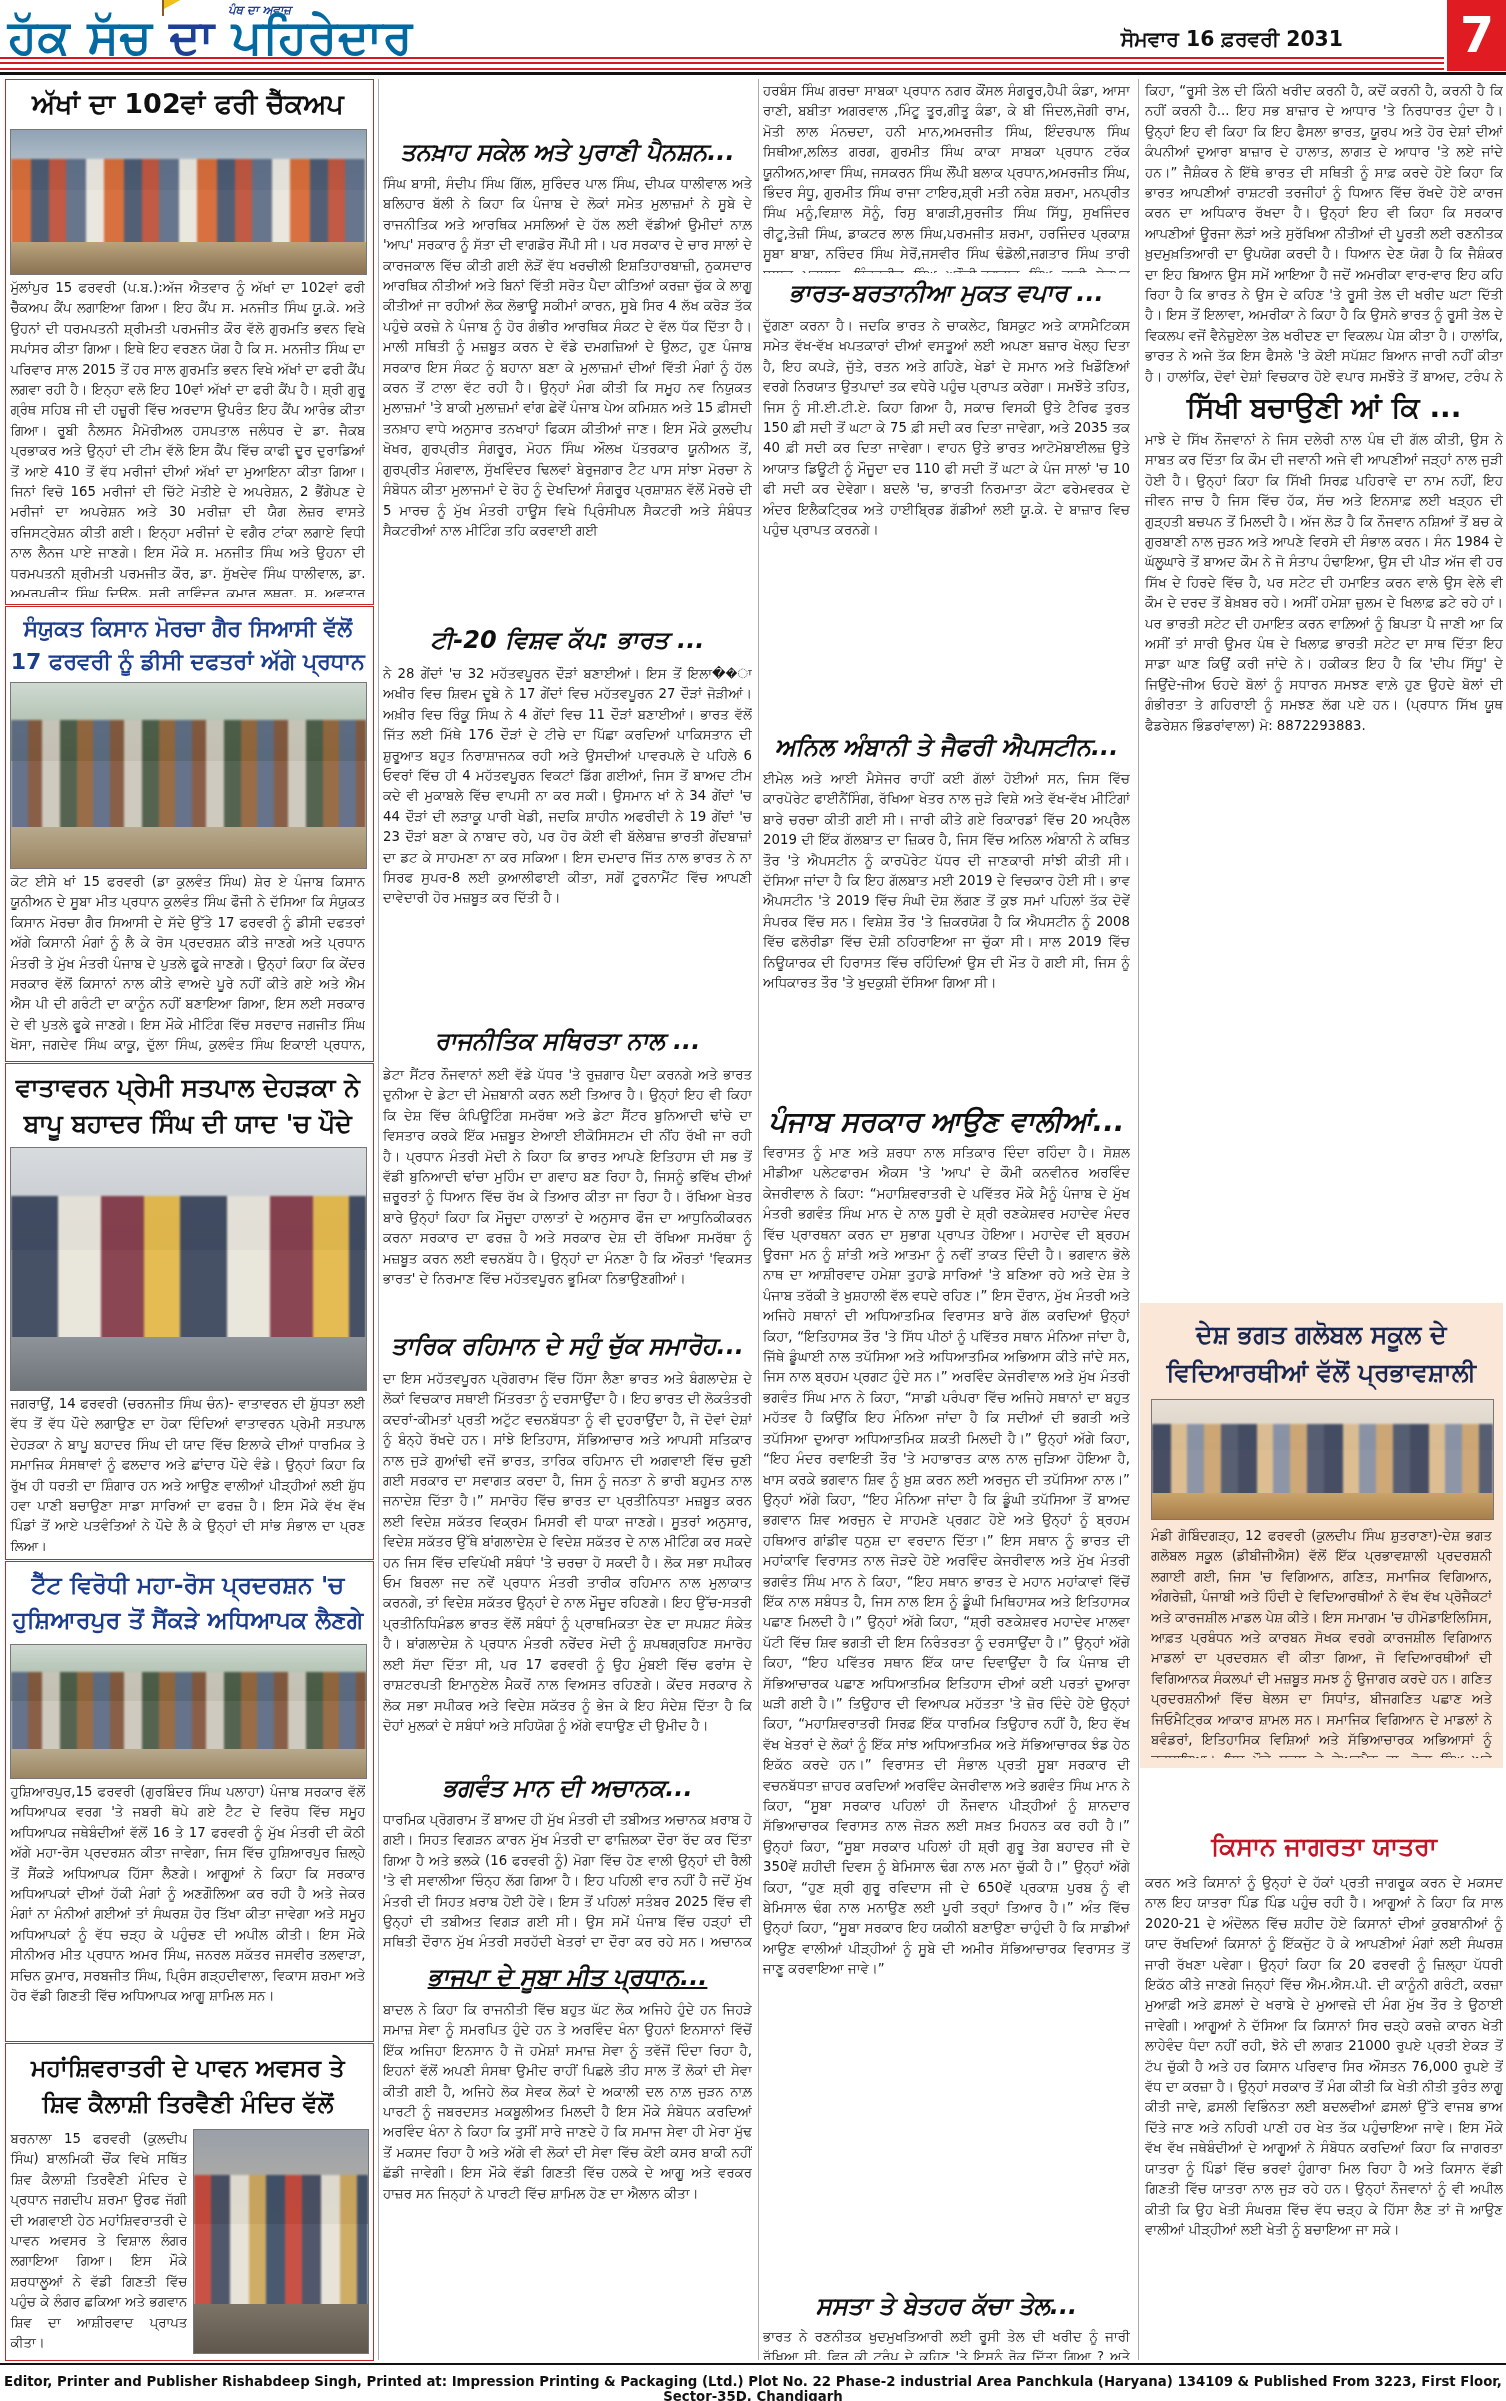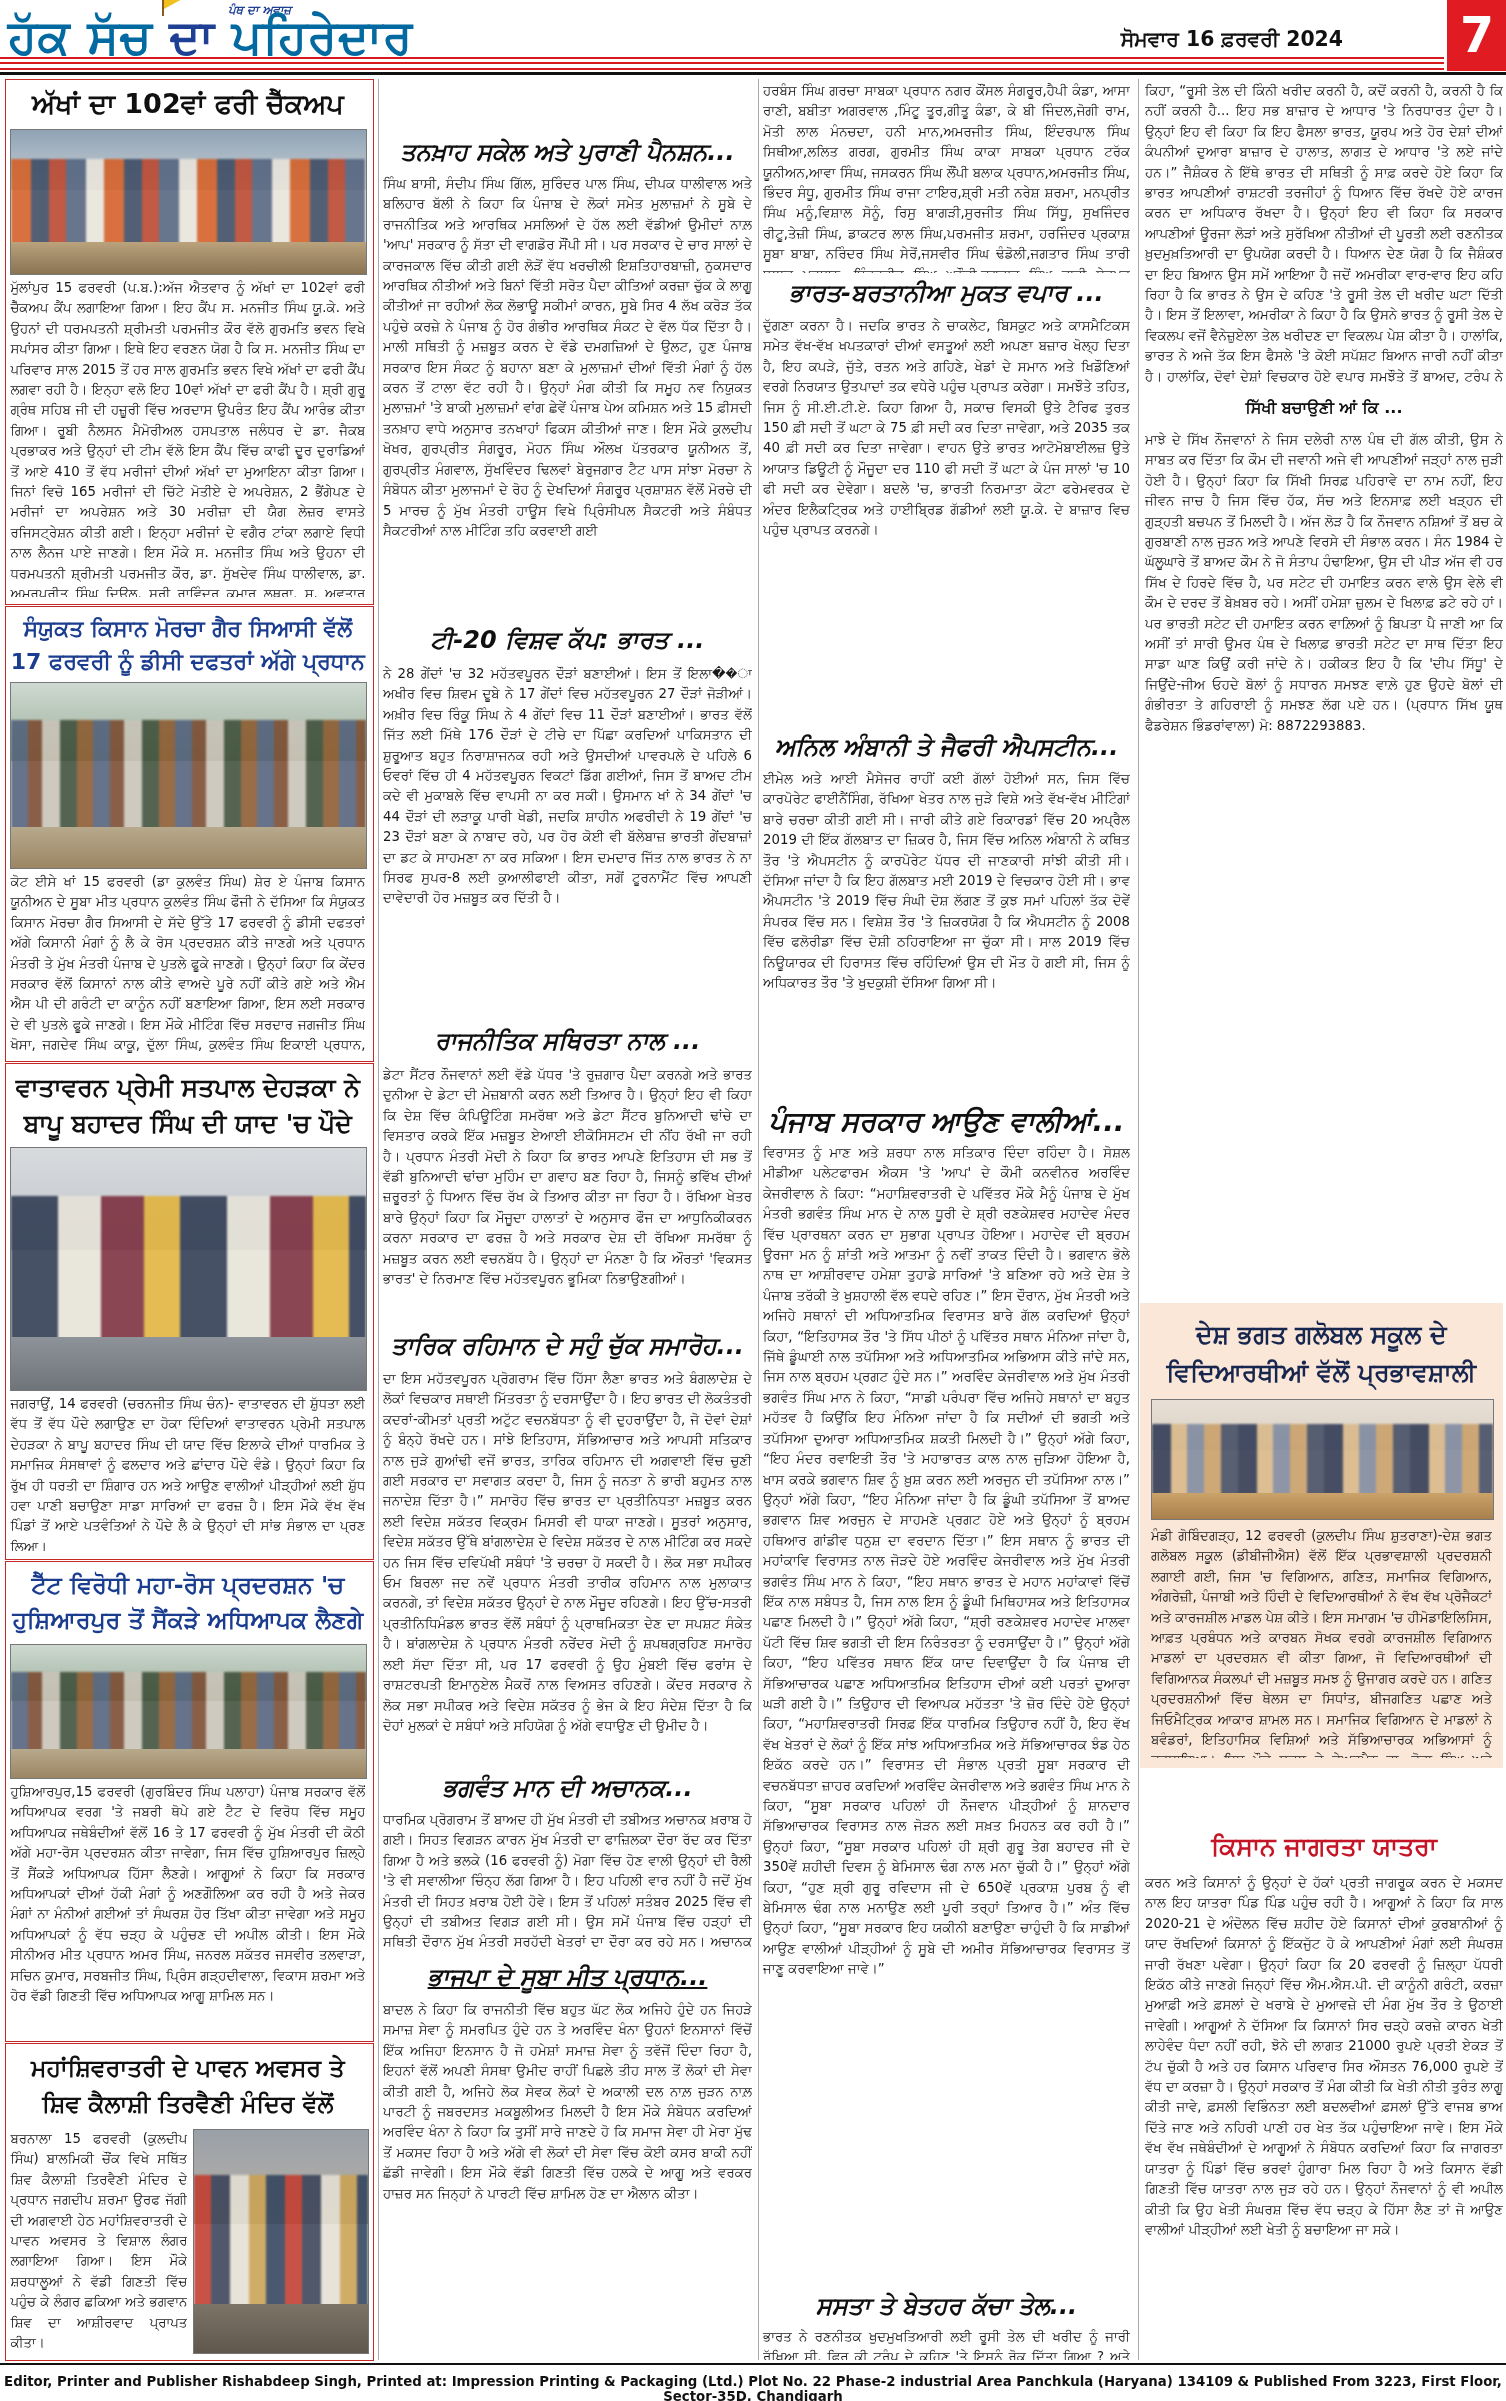--- a/index.html
+++ b/index.html
@@ -56,21 +56,21 @@
     <span class="tagline abs" style="left:220px;top:-1.6px;">ਪੰਥ ਦਾ ਅਵਾਜ਼</span>
     <div class="mast-title abs" style="left:0;top:7.9px;white-space:nowrap;">
       <span class="mast-red">ਹੱਕ ਸੱਚ</span>
       <span class="mast-blue">ਦਾ</span>
       <span class="mast-red">ਪਹਿਰੇਦਾਰ</span>
     </div>
     <div class="flagpole abs" style="left:154px;top:-6.3px;height:17.3px;"></div>
     <div class="flag" style="left:156px;top:-6.3px;"></div>
   </div>
 
-  <div class="dateline abs" style="left:1013px;top:27px;width:330px;text-align:right;">ਸੋਮਵਾਰ 16 ਫ਼ਰਵਰੀ 2024</div>
+  <div class="dateline abs" style="left:1013px;top:27px;width:330px;text-align:right;">ਸੋਮਵਾਰ 16 ਫ਼ਰਵਰੀ 2031</div>
 
   <div class="pageno abs" style="left:1447px;top:0;width:60px;height:71px;">7</div>
 
   <div class="redline abs" style="left:0;top:57px;width:1444px;"></div>
   <div class="redline abs" style="left:0;top:62px;width:1444px;"></div>
   <div class="redline abs" style="left:0;top:68px;width:1444px;"></div>
   <div class="blackline abs" style="left:0;top:72px;width:1506px;height:3.1px;"></div>
 
   <div class="divider abs" style="left:378px;top:79px;height:2281px;"></div>
   <div class="divider abs" style="left:758px;top:79px;height:2281px;"></div>
@@ -154,21 +154,21 @@
   <div class="body-text abs" style="left:763px;top:769px;width:367px;height:330px;">ਈਮੇਲ ਅਤੇ ਆਈ ਮੈਸੇਜਰ ਰਾਹੀਂ ਕਈ ਗੱਲਾਂ ਹੋਈਆਂ ਸਨ, ਜਿਸ ਵਿੱਚ ਕਾਰਪੋਰੇਟ ਫਾਈਨੈਂਸਿੰਗ, ਰੱਖਿਆ ਖੇਤਰ ਨਾਲ ਜੁੜੇ ਵਿਸ਼ੇ ਅਤੇ ਵੱਖ-ਵੱਖ ਮੀਟਿੰਗਾਂ ਬਾਰੇ ਚਰਚਾ ਕੀਤੀ ਗਈ ਸੀ। ਜਾਰੀ ਕੀਤੇ ਗਏ ਰਿਕਾਰਡਾਂ ਵਿੱਚ 20 ਅਪ੍ਰੈਲ 2019 ਦੀ ਇੱਕ ਗੱਲਬਾਤ ਦਾ ਜ਼ਿਕਰ ਹੈ, ਜਿਸ ਵਿੱਚ ਅਨਿਲ ਅੰਬਾਨੀ ਨੇ ਕਥਿਤ ਤੌਰ 'ਤੇ ਐਪਸਟੀਨ ਨੂੰ ਕਾਰਪੋਰੇਟ ਪੱਧਰ ਦੀ ਜਾਣਕਾਰੀ ਸਾਂਝੀ ਕੀਤੀ ਸੀ। ਦੱਸਿਆ ਜਾਂਦਾ ਹੈ ਕਿ ਇਹ ਗੱਲਬਾਤ ਮਈ 2019 ਦੇ ਵਿਚਕਾਰ ਹੋਈ ਸੀ। ਭਾਵ ਐਪਸਟੀਨ 'ਤੇ 2019 ਵਿੱਚ ਸੰਘੀ ਦੋਸ਼ ਲੱਗਣ ਤੋਂ ਕੁਝ ਸਮਾਂ ਪਹਿਲਾਂ ਤੱਕ ਦੋਵੇਂ ਸੰਪਰਕ ਵਿੱਚ ਸਨ। ਵਿਸ਼ੇਸ਼ ਤੌਰ 'ਤੇ ਜ਼ਿਕਰਯੋਗ ਹੈ ਕਿ ਐਪਸਟੀਨ ਨੂੰ 2008 ਵਿੱਚ ਫਲੋਰੀਡਾ ਵਿੱਚ ਦੋਸ਼ੀ ਠਹਿਰਾਇਆ ਜਾ ਚੁੱਕਾ ਸੀ। ਸਾਲ 2019 ਵਿੱਚ ਨਿਊਯਾਰਕ ਦੀ ਹਿਰਾਸਤ ਵਿੱਚ ਰਹਿੰਦਿਆਂ ਉਸ ਦੀ ਮੌਤ ਹੋ ਗਈ ਸੀ, ਜਿਸ ਨੂੰ ਅਧਿਕਾਰਤ ਤੌਰ 'ਤੇ ਖੁਦਕੁਸ਼ੀ ਦੱਸਿਆ ਗਿਆ ਸੀ।</div>
 
   <div class="hl hl-italic abs" style="left:763px;top:1104px;width:367px;height:35px;font-size:28px;line-height:35px;">ਪੰਜਾਬ ਸਰਕਾਰ ਆਉਣ ਵਾਲੀਆਂ...</div>
   <div class="body-text abs" style="left:763px;top:1143px;width:367px;height:1141px;">ਵਿਰਾਸਤ ਨੂੰ ਮਾਣ ਅਤੇ ਸ਼ਰਧਾ ਨਾਲ ਸਤਿਕਾਰ ਦਿੰਦਾ ਰਹਿੰਦਾ ਹੈ। ਸੋਸ਼ਲ ਮੀਡੀਆ ਪਲੇਟਫਾਰਮ ਐਕਸ 'ਤੇ 'ਆਪ' ਦੇ ਕੌਮੀ ਕਨਵੀਨਰ ਅਰਵਿੰਦ ਕੇਜਰੀਵਾਲ ਨੇ ਕਿਹਾ: “ਮਹਾਸ਼ਿਵਰਾਤਰੀ ਦੇ ਪਵਿੱਤਰ ਮੌਕੇ ਮੈਨੂੰ ਪੰਜਾਬ ਦੇ ਮੁੱਖ ਮੰਤਰੀ ਭਗਵੰਤ ਸਿੰਘ ਮਾਨ ਦੇ ਨਾਲ ਧੂਰੀ ਦੇ ਸ਼੍ਰੀ ਰਣਕੇਸ਼ਵਰ ਮਹਾਦੇਵ ਮੰਦਰ ਵਿੱਚ ਪ੍ਰਾਰਥਨਾ ਕਰਨ ਦਾ ਸੁਭਾਗ ਪ੍ਰਾਪਤ ਹੋਇਆ। ਮਹਾਦੇਵ ਦੀ ਬ੍ਰਹਮ ਊਰਜਾ ਮਨ ਨੂੰ ਸ਼ਾਂਤੀ ਅਤੇ ਆਤਮਾ ਨੂੰ ਨਵੀਂ ਤਾਕਤ ਦਿੰਦੀ ਹੈ। ਭਗਵਾਨ ਭੋਲੇ ਨਾਥ ਦਾ ਆਸ਼ੀਰਵਾਦ ਹਮੇਸ਼ਾ ਤੁਹਾਡੇ ਸਾਰਿਆਂ 'ਤੇ ਬਣਿਆ ਰਹੇ ਅਤੇ ਦੇਸ਼ ਤੇ ਪੰਜਾਬ ਤਰੱਕੀ ਤੇ ਖੁਸ਼ਹਾਲੀ ਵੱਲ ਵਧਦੇ ਰਹਿਣ।” ਇਸ ਦੌਰਾਨ, ਮੁੱਖ ਮੰਤਰੀ ਅਤੇ ਅਜਿਹੇ ਸਥਾਨਾਂ ਦੀ ਅਧਿਆਤਮਿਕ ਵਿਰਾਸਤ ਬਾਰੇ ਗੱਲ ਕਰਦਿਆਂ ਉਨ੍ਹਾਂ ਕਿਹਾ, “ਇਤਿਹਾਸਕ ਤੌਰ 'ਤੇ ਸਿੱਧ ਪੀਠਾਂ ਨੂੰ ਪਵਿੱਤਰ ਸਥਾਨ ਮੰਨਿਆ ਜਾਂਦਾ ਹੈ, ਜਿੱਥੇ ਡੂੰਘਾਈ ਨਾਲ ਤਪੱਸਿਆ ਅਤੇ ਅਧਿਆਤਮਿਕ ਅਭਿਆਸ ਕੀਤੇ ਜਾਂਦੇ ਸਨ, ਜਿਸ ਨਾਲ ਬ੍ਰਹਮ ਪ੍ਰਗਟ ਹੁੰਦੇ ਸਨ।” ਅਰਵਿੰਦ ਕੇਜਰੀਵਾਲ ਅਤੇ ਮੁੱਖ ਮੰਤਰੀ ਭਗਵੰਤ ਸਿੰਘ ਮਾਨ ਨੇ ਕਿਹਾ, “ਸਾਡੀ ਪਰੰਪਰਾ ਵਿੱਚ ਅਜਿਹੇ ਸਥਾਨਾਂ ਦਾ ਬਹੁਤ ਮਹੱਤਵ ਹੈ ਕਿਉਂਕਿ ਇਹ ਮੰਨਿਆ ਜਾਂਦਾ ਹੈ ਕਿ ਸਦੀਆਂ ਦੀ ਭਗਤੀ ਅਤੇ ਤਪੱਸਿਆ ਦੁਆਰਾ ਅਧਿਆਤਮਿਕ ਸ਼ਕਤੀ ਮਿਲਦੀ ਹੈ।” ਉਨ੍ਹਾਂ ਅੱਗੇ ਕਿਹਾ, “ਇਹ ਮੰਦਰ ਰਵਾਇਤੀ ਤੌਰ 'ਤੇ ਮਹਾਭਾਰਤ ਕਾਲ ਨਾਲ ਜੁੜਿਆ ਹੋਇਆ ਹੈ, ਖਾਸ ਕਰਕੇ ਭਗਵਾਨ ਸ਼ਿਵ ਨੂੰ ਖ਼ੁਸ਼ ਕਰਨ ਲਈ ਅਰਜੁਨ ਦੀ ਤਪੱਸਿਆ ਨਾਲ।” ਉਨ੍ਹਾਂ ਅੱਗੇ ਕਿਹਾ, “ਇਹ ਮੰਨਿਆ ਜਾਂਦਾ ਹੈ ਕਿ ਡੂੰਘੀ ਤਪੱਸਿਆ ਤੋਂ ਬਾਅਦ ਭਗਵਾਨ ਸ਼ਿਵ ਅਰਜੁਨ ਦੇ ਸਾਹਮਣੇ ਪ੍ਰਗਟ ਹੋਏ ਅਤੇ ਉਨ੍ਹਾਂ ਨੂੰ ਬ੍ਰਹਮ ਹਥਿਆਰ ਗਾਂਡੀਵ ਧਨੁਸ਼ ਦਾ ਵਰਦਾਨ ਦਿੱਤਾ।” ਇਸ ਸਥਾਨ ਨੂੰ ਭਾਰਤ ਦੀ ਮਹਾਂਕਾਵਿ ਵਿਰਾਸਤ ਨਾਲ ਜੋੜਦੇ ਹੋਏ ਅਰਵਿੰਦ ਕੇਜਰੀਵਾਲ ਅਤੇ ਮੁੱਖ ਮੰਤਰੀ ਭਗਵੰਤ ਸਿੰਘ ਮਾਨ ਨੇ ਕਿਹਾ, “ਇਹ ਸਥਾਨ ਭਾਰਤ ਦੇ ਮਹਾਨ ਮਹਾਂਕਾਵਾਂ ਵਿੱਚੋਂ ਇੱਕ ਨਾਲ ਸਬੰਧਤ ਹੈ, ਜਿਸ ਨਾਲ ਇਸ ਨੂੰ ਡੂੰਘੀ ਮਿਥਿਹਾਸਕ ਅਤੇ ਇਤਿਹਾਸਕ ਪਛਾਣ ਮਿਲਦੀ ਹੈ।” ਉਨ੍ਹਾਂ ਅੱਗੇ ਕਿਹਾ, “ਸ਼੍ਰੀ ਰਣਕੇਸ਼ਵਰ ਮਹਾਦੇਵ ਮਾਲਵਾ ਪੱਟੀ ਵਿੱਚ ਸ਼ਿਵ ਭਗਤੀ ਦੀ ਇਸ ਨਿਰੰਤਰਤਾ ਨੂੰ ਦਰਸਾਉਂਦਾ ਹੈ।” ਉਨ੍ਹਾਂ ਅੱਗੇ ਕਿਹਾ, “ਇਹ ਪਵਿੱਤਰ ਸਥਾਨ ਇੱਕ ਯਾਦ ਦਿਵਾਉਂਦਾ ਹੈ ਕਿ ਪੰਜਾਬ ਦੀ ਸੱਭਿਆਚਾਰਕ ਪਛਾਣ ਅਧਿਆਤਮਿਕ ਇਤਿਹਾਸ ਦੀਆਂ ਕਈ ਪਰਤਾਂ ਦੁਆਰਾ ਘੜੀ ਗਈ ਹੈ।” ਤਿਉਹਾਰ ਦੀ ਵਿਆਪਕ ਮਹੱਤਤਾ 'ਤੇ ਜ਼ੋਰ ਦਿੰਦੇ ਹੋਏ ਉਨ੍ਹਾਂ ਕਿਹਾ, “ਮਹਾਸ਼ਿਵਰਾਤਰੀ ਸਿਰਫ਼ ਇੱਕ ਧਾਰਮਿਕ ਤਿਉਹਾਰ ਨਹੀਂ ਹੈ, ਇਹ ਵੱਖ ਵੱਖ ਖੇਤਰਾਂ ਦੇ ਲੋਕਾਂ ਨੂੰ ਇੱਕ ਸਾਂਝ ਅਧਿਆਤਮਿਕ ਅਤੇ ਸੱਭਿਆਚਾਰਕ ਝੰਡ ਹੇਠ ਇਕੱਠ ਕਰਦੇ ਹਨ।” ਵਿਰਾਸਤ ਦੀ ਸੰਭਾਲ ਪ੍ਰਤੀ ਸੂਬਾ ਸਰਕਾਰ ਦੀ ਵਚਨਬੱਧਤਾ ਜ਼ਾਹਰ ਕਰਦਿਆਂ ਅਰਵਿੰਦ ਕੇਜਰੀਵਾਲ ਅਤੇ ਭਗਵੰਤ ਸਿੰਘ ਮਾਨ ਨੇ ਕਿਹਾ, “ਸੂਬਾ ਸਰਕਾਰ ਪਹਿਲਾਂ ਹੀ ਨੌਜਵਾਨ ਪੀੜ੍ਹੀਆਂ ਨੂੰ ਸ਼ਾਨਦਾਰ ਸੱਭਿਆਚਾਰਕ ਵਿਰਾਸਤ ਨਾਲ ਜੋੜਨ ਲਈ ਸਖ਼ਤ ਮਿਹਨਤ ਕਰ ਰਹੀ ਹੈ।” ਉਨ੍ਹਾਂ ਕਿਹਾ, “ਸੂਬਾ ਸਰਕਾਰ ਪਹਿਲਾਂ ਹੀ ਸ਼੍ਰੀ ਗੁਰੂ ਤੇਗ ਬਹਾਦਰ ਜੀ ਦੇ 350ਵੇਂ ਸ਼ਹੀਦੀ ਦਿਵਸ ਨੂੰ ਬੇਮਿਸਾਲ ਢੰਗ ਨਾਲ ਮਨਾ ਚੁੱਕੀ ਹੈ।” ਉਨ੍ਹਾਂ ਅੱਗੇ ਕਿਹਾ, “ਹੁਣ ਸ਼੍ਰੀ ਗੁਰੂ ਰਵਿਦਾਸ ਜੀ ਦੇ 650ਵੇਂ ਪ੍ਰਕਾਸ਼ ਪੁਰਬ ਨੂੰ ਵੀ ਬੇਮਿਸਾਲ ਢੰਗ ਨਾਲ ਮਨਾਉਣ ਲਈ ਪੂਰੀ ਤਰ੍ਹਾਂ ਤਿਆਰ ਹੈ।” ਅੰਤ ਵਿੱਚ ਉਨ੍ਹਾਂ ਕਿਹਾ, “ਸੂਬਾ ਸਰਕਾਰ ਇਹ ਯਕੀਨੀ ਬਣਾਉਣਾ ਚਾਹੁੰਦੀ ਹੈ ਕਿ ਸਾਡੀਆਂ ਆਉਣ ਵਾਲੀਆਂ ਪੀੜ੍ਹੀਆਂ ਨੂੰ ਸੂਬੇ ਦੀ ਅਮੀਰ ਸੱਭਿਆਚਾਰਕ ਵਿਰਾਸਤ ਤੋਂ ਜਾਣੂ ਕਰਵਾਇਆ ਜਾਵੇ।”</div>
 
   <div class="hl hl-italic abs" style="left:763px;top:2289px;width:367px;height:35px;font-size:24px;line-height:35px;">ਸਸਤਾ ਤੇ ਬੇਤਹਰ ਕੱਚਾ ਤੇਲ...</div>
   <div class="body-text abs" style="left:763px;top:2327px;width:367px;height:33px;">ਭਾਰਤ ਨੇ ਰਣਨੀਤਕ ਖੁਦਮੁਖਤਿਆਰੀ ਲਈ ਰੂਸੀ ਤੇਲ ਦੀ ਖਰੀਦ ਨੂੰ ਜਾਰੀ ਰੱਖਿਆ ਸੀ, ਫਿਰ ਕੀ ਟਰੰਪ ਦੇ ਕਹਿਣ 'ਤੇ ਇਸਨੂੰ ਰੋਕ ਦਿੱਤਾ ਗਿਆ ? ਅਤੇ ਜੇਕਰ ਅਜਿਹਾ ਹੈ ਤਾਂ ਫਿਰ ਹੁਣ ਰਣਨੀਤਕ ਖੁਦਮੁਖਤਿਆਰੀ ਕਿੱਥੇ ਹੈ ? ਇਸਦਾ ਜਵਾਬ ਦਿੰਦੇ ਹੋਏ ਵਿਦੇਸ਼ ਮੰਤਰੀ ਨੇ</div>
 
   <div class="body-text abs" style="left:1145px;top:81px;width:358px;height:305px;">ਕਿਹਾ, “ਰੂਸੀ ਤੇਲ ਦੀ ਕਿੰਨੀ ਖਰੀਦ ਕਰਨੀ ਹੈ, ਕਦੋਂ ਕਰਨੀ ਹੈ, ਕਰਨੀ ਹੈ ਕਿ ਨਹੀਂ ਕਰਨੀ ਹੈ... ਇਹ ਸਭ ਬਾਜ਼ਾਰ ਦੇ ਆਧਾਰ 'ਤੇ ਨਿਰਧਾਰਤ ਹੁੰਦਾ ਹੈ। ਉਨ੍ਹਾਂ ਇਹ ਵੀ ਕਿਹਾ ਕਿ ਇਹ ਫੈਸਲਾ ਭਾਰਤ, ਯੂਰਪ ਅਤੇ ਹੋਰ ਦੇਸ਼ਾਂ ਦੀਆਂ ਕੰਪਨੀਆਂ ਦੁਆਰਾ ਬਾਜ਼ਾਰ ਦੇ ਹਾਲਾਤ, ਲਾਗਤ ਦੇ ਆਧਾਰ 'ਤੇ ਲਏ ਜਾਂਦੇ ਹਨ।” ਜੈਸ਼ੰਕਰ ਨੇ ਇੱਥੇ ਭਾਰਤ ਦੀ ਸਥਿਤੀ ਨੂੰ ਸਾਫ਼ ਕਰਦੇ ਹੋਏ ਕਿਹਾ ਕਿ ਭਾਰਤ ਆਪਣੀਆਂ ਰਾਸ਼ਟਰੀ ਤਰਜੀਹਾਂ ਨੂੰ ਧਿਆਨ ਵਿੱਚ ਰੱਖਦੇ ਹੋਏ ਕਾਰਜ ਕਰਨ ਦਾ ਅਧਿਕਾਰ ਰੱਖਦਾ ਹੈ। ਉਨ੍ਹਾਂ ਇਹ ਵੀ ਕਿਹਾ ਕਿ ਸਰਕਾਰ ਆਪਣੀਆਂ ਊਰਜਾ ਲੋੜਾਂ ਅਤੇ ਸੁਰੱਖਿਆ ਨੀਤੀਆਂ ਦੀ ਪੂਰਤੀ ਲਈ ਰਣਨੀਤਕ ਖ਼ੁਦਮੁਖ਼ਤਿਆਰੀ ਦਾ ਉਪਯੋਗ ਕਰਦੀ ਹੈ। ਧਿਆਨ ਦੇਣ ਯੋਗ ਹੈ ਕਿ ਜੈਸ਼ੰਕਰ ਦਾ ਇਹ ਬਿਆਨ ਉਸ ਸਮੇਂ ਆਇਆ ਹੈ ਜਦੋਂ ਅਮਰੀਕਾ ਵਾਰ-ਵਾਰ ਇਹ ਕਹਿ ਰਿਹਾ ਹੈ ਕਿ ਭਾਰਤ ਨੇ ਉਸ ਦੇ ਕਹਿਣ 'ਤੇ ਰੂਸੀ ਤੇਲ ਦੀ ਖਰੀਦ ਘਟਾ ਦਿੱਤੀ ਹੈ। ਇਸ ਤੋਂ ਇਲਾਵਾ, ਅਮਰੀਕਾ ਨੇ ਕਿਹਾ ਹੈ ਕਿ ਉਸਨੇ ਭਾਰਤ ਨੂੰ ਰੂਸੀ ਤੇਲ ਦੇ ਵਿਕਲਪ ਵਜੋਂ ਵੈਨੇਜ਼ੁਏਲਾ ਤੇਲ ਖਰੀਦਣ ਦਾ ਵਿਕਲਪ ਪੇਸ਼ ਕੀਤਾ ਹੈ। ਹਾਲਾਂਕਿ, ਭਾਰਤ ਨੇ ਅਜੇ ਤੱਕ ਇਸ ਫੈਸਲੇ 'ਤੇ ਕੋਈ ਸਪੱਸ਼ਟ ਬਿਆਨ ਜਾਰੀ ਨਹੀਂ ਕੀਤਾ ਹੈ। ਹਾਲਾਂਕਿ, ਦੋਵਾਂ ਦੇਸ਼ਾਂ ਵਿਚਕਾਰ ਹੋਏ ਵਪਾਰ ਸਮਝੌਤੇ ਤੋਂ ਬਾਅਦ, ਟਰੰਪ ਨੇ ਰੂਸੀ ਤੇਲ ਖਰੀਦ 'ਤੇ ਭਾਰਤ 'ਤੇ ਲਗਾਏ ਗਏ 18% ਟੈਰਿਫ ਨੂੰ ਹਟਾ ਦਿੱਤਾ। ਟੈਰਿਫ, ਜੋ ਪਹਿਲਾਂ 50% ਸੀ, ਹੁਣ ਘਟਾ ਕੇ 18% ਕਰ ਦਿੱਤਾ ਗਿਆ ਹੈ। ਅਮਰੀਕਾ ਨੇ ਦਾਅਵਾ ਕੀਤਾ ਹੈ ਕਿ ਭਾਰਤ ਨੇ ਇਨ੍ਹਾਂ ਸ਼ਰਤਾਂ ਨੂੰ ਸਵੀਕਾਰ ਕਰ ਲਿਆ ਹੈ, ਜਦੋਂ ਕਿ ਭਾਰਤੀ ਅਧਿਕਾਰੀਆਂ ਵੱਲੋਂ ਹਾਲੇ ਇਸ ਦੀ ਪੁਸ਼ਟੀ ਨਹੀਂ ਕੀਤੀ ਗਈ।</div>
 
-  <div class="hl hl-black abs" style="left:1145px;top:390px;width:358px;height:35px;font-size:16px;line-height:35px;">ਸਿੱਖੀ ਬਚਾਉਣੀ ਆਂ ਕਿ ...</div>
+  <div class="hl hl-black abs" style="left:1145px;top:390px;width:358px;height:35px;font-size:28px;line-height:35px;">ਸਿੱਖੀ ਬਚਾਉਣੀ ਆਂ ਕਿ ...</div>
   <div class="body-text abs" style="left:1145px;top:430px;width:358px;height:867px;">ਮਾਝੇ ਦੇ ਸਿੱਖ ਨੌਜਵਾਨਾਂ ਨੇ ਜਿਸ ਦਲੇਰੀ ਨਾਲ ਪੰਥ ਦੀ ਗੱਲ ਕੀਤੀ, ਉਸ ਨੇ ਸਾਬਤ ਕਰ ਦਿੱਤਾ ਕਿ ਕੌਮ ਦੀ ਜਵਾਨੀ ਅਜੇ ਵੀ ਆਪਣੀਆਂ ਜੜ੍ਹਾਂ ਨਾਲ ਜੁੜੀ ਹੋਈ ਹੈ। ਉਨ੍ਹਾਂ ਕਿਹਾ ਕਿ ਸਿੱਖੀ ਸਿਰਫ਼ ਪਹਿਰਾਵੇ ਦਾ ਨਾਮ ਨਹੀਂ, ਇਹ ਜੀਵਨ ਜਾਚ ਹੈ ਜਿਸ ਵਿੱਚ ਹੱਕ, ਸੱਚ ਅਤੇ ਇਨਸਾਫ਼ ਲਈ ਖੜ੍ਹਨ ਦੀ ਗੁੜ੍ਹਤੀ ਬਚਪਨ ਤੋਂ ਮਿਲਦੀ ਹੈ। ਅੱਜ ਲੋੜ ਹੈ ਕਿ ਨੌਜਵਾਨ ਨਸ਼ਿਆਂ ਤੋਂ ਬਚ ਕੇ ਗੁਰਬਾਣੀ ਨਾਲ ਜੁੜਨ ਅਤੇ ਆਪਣੇ ਵਿਰਸੇ ਦੀ ਸੰਭਾਲ ਕਰਨ। ਸੰਨ 1984 ਦੇ ਘੱਲੂਘਾਰੇ ਤੋਂ ਬਾਅਦ ਕੌਮ ਨੇ ਜੋ ਸੰਤਾਪ ਹੰਢਾਇਆ, ਉਸ ਦੀ ਪੀੜ ਅੱਜ ਵੀ ਹਰ ਸਿੱਖ ਦੇ ਹਿਰਦੇ ਵਿੱਚ ਹੈ, ਪਰ ਸਟੇਟ ਦੀ ਹਮਾਇਤ ਕਰਨ ਵਾਲੇ ਉਸ ਵੇਲੇ ਵੀ ਕੌਮ ਦੇ ਦਰਦ ਤੋਂ ਬੇਖ਼ਬਰ ਰਹੇ। ਅਸੀਂ ਹਮੇਸ਼ਾ ਜ਼ੁਲਮ ਦੇ ਖਿਲਾਫ਼ ਡਟੇ ਰਹੇ ਹਾਂ। ਪਰ ਭਾਰਤੀ ਸਟੇਟ ਦੀ ਹਮਾਇਤ ਕਰਨ ਵਾਲ਼ਿਆਂ ਨੂੰ ਬਿਪਤਾ ਪੈ ਜਾਣੀ ਆ ਕਿ ਅਸੀਂ ਤਾਂ ਸਾਰੀ ਉਮਰ ਪੰਥ ਦੇ ਖਿਲਾਫ਼ ਭਾਰਤੀ ਸਟੇਟ ਦਾ ਸਾਥ ਦਿੱਤਾ ਇਹ ਸਾਡਾ ਘਾਣ ਕਿਉਂ ਕਰੀ ਜਾਂਦੇ ਨੇ। ਹਕੀਕਤ ਇਹ ਹੈ ਕਿ 'ਦੀਪ ਸਿੱਧੂ' ਦੇ ਜਿਉਂਦੇ-ਜੀਅ ਓਹਦੇ ਬੋਲਾਂ ਨੂੰ ਸਧਾਰਨ ਸਮਝਣ ਵਾਲ਼ੇ ਹੁਣ ਉਹਦੇ ਬੋਲਾਂ ਦੀ ਗੰਭੀਰਤਾ ਤੇ ਗਹਿਰਾਈ ਨੂੰ ਸਮਝਣ ਲੱਗ ਪਏ ਹਨ। (ਪ੍ਰਧਾਨ ਸਿੱਖ ਯੂਥ ਫੈਡਰੇਸ਼ਨ ਭਿੰਡਰਾਂਵਾਲਾ) ਮੋ: 8872293883.</div>
 
   <div class="abs school-box" style="left:1140px;top:1303px;width:363px;height:465px;">
     <div class="hl abs" style="left:6.3px;top:12.6px;width:350px;height:75px;font-size:25px;line-height:38px;color:#17264e;">ਦੇਸ਼ ਭਗਤ ਗਲੋਬਲ ਸਕੂਲ ਦੇ ਵਿਦਿਆਰਥੀਆਂ ਵੱਲੋਂ ਪ੍ਰਭਾਵਸ਼ਾਲੀ ਪ੍ਰਦਰਸ਼ਨੀ ਲਗਾਈ ਗਈ</div>
     <div class="photo v-school abs" style="left:11px;top:96px;width:341px;height:119px;">
       <div class="sky"></div>
         <div class="crowd"></div>
         <div class="ground"></div>
     </div>
     <div class="body-text abs" style="left:11px;top:223px;width:341px;height:232px;">ਮੰਡੀ ਗੋਬਿੰਦਗੜ੍ਹ, 12 ਫਰਵਰੀ (ਕੁਲਦੀਪ ਸਿੰਘ ਸ਼ੁਤਰਾਣਾ)-ਦੇਸ਼ ਭਗਤ ਗਲੋਬਲ ਸਕੂਲ (ਡੀਬੀਜੀਐਸ) ਵੱਲੋਂ ਇੱਕ ਪ੍ਰਭਾਵਸ਼ਾਲੀ ਪ੍ਰਦਰਸ਼ਨੀ ਲਗਾਈ ਗਈ, ਜਿਸ 'ਚ ਵਿਗਿਆਨ, ਗਣਿਤ, ਸਮਾਜਿਕ ਵਿਗਿਆਨ, ਅੰਗਰੇਜ਼ੀ, ਪੰਜਾਬੀ ਅਤੇ ਹਿੰਦੀ ਦੇ ਵਿਦਿਆਰਥੀਆਂ ਨੇ ਵੱਖ ਵੱਖ ਪ੍ਰੋਜੈਕਟਾਂ ਅਤੇ ਕਾਰਜਸ਼ੀਲ ਮਾਡਲ ਪੇਸ਼ ਕੀਤੇ। ਇਸ ਸਮਾਗਮ 'ਚ ਹੀਮੋਡਾਇਲਿਸਿਸ, ਆਫ਼ਤ ਪ੍ਰਬੰਧਨ ਅਤੇ ਕਾਰਬਨ ਸੋਖਕ ਵਰਗੇ ਕਾਰਜਸ਼ੀਲ ਵਿਗਿਆਨ ਮਾਡਲਾਂ ਦਾ ਪ੍ਰਦਰਸ਼ਨ ਵੀ ਕੀਤਾ ਗਿਆ, ਜੋ ਵਿਦਿਆਰਥੀਆਂ ਦੀ ਵਿਗਿਆਨਕ ਸੰਕਲਪਾਂ ਦੀ ਮਜ਼ਬੂਤ ਸਮਝ ਨੂੰ ਉਜਾਗਰ ਕਰਦੇ ਹਨ। ਗਣਿਤ ਪ੍ਰਦਰਸ਼ਨੀਆਂ ਵਿੱਚ ਥੇਲਸ ਦਾ ਸਿਧਾਂਤ, ਬੀਜਗਣਿਤ ਪਛਾਣ ਅਤੇ ਜਿਓਮੈਟ੍ਰਿਕ ਆਕਾਰ ਸ਼ਾਮਲ ਸਨ। ਸਮਾਜਿਕ ਵਿਗਿਆਨ ਦੇ ਮਾਡਲਾਂ ਨੇ ਬਵੰਡਰਾਂ, ਇਤਿਹਾਸਿਕ ਵਿਸ਼ਿਆਂ ਅਤੇ ਸੱਭਿਆਚਾਰਕ ਅਭਿਆਸਾਂ ਨੂੰ ਦਰਸਾਇਆ। ਇਸ ਮੌਕੇ ਸਕੂਲ ਦੇ ਚੇਅਰਮੈਨ ਡਾ. ਜ਼ੋਰਾ ਸਿੰਘ ਅਤੇ ਜਨਰਲ ਸਕੱਤਰ ਡਾ. ਤਜਿੰਦਰ ਕੌਰ ਨੇ ਵਿਦਿਆਰਥੀਆਂ ਅਤੇ ਅਧਿਆਪਕਾਂ ਨੂੰ ਪ੍ਰਦਰਸ਼ਨੀ ਨੂੰ ਸ਼ਾਨਦਾਰ ਬਣਾਉਣ 'ਤੇ ਵਧਾਈ ਦਿੱਤੀ। ਸਕੂਲ ਦੀ ਪ੍ਰਿੰਸੀਪਲ ਇੰਦੂ ਸ਼ਰਮਾ ਨੇ ਮਾਣ ਪ੍ਰਗਟ ਕਰਦੇ ਹੋਏ ਕਿਹਾ ਕਿ ਇਹ ਪ੍ਰਦਰਸ਼ਨੀ ਸਾਡੇ ਵਿਦਿਆਰਥੀਆਂ ਦੀ ਸਖ਼ਤ ਮਿਹਨਤ ਅਤੇ ਸਿਰਜਣਾਤਮਕਤਾ ਦਾ ਪ੍ਰਤੀਬਿੰਬ ਹੈ। ਸਕੂਲ ਨੂੰ ਉਨ੍ਹਾਂ ਦੀਆਂ ਪ੍ਰਾਪਤੀਆਂ 'ਤੇ ਮਾਣ ਹੈ ਅਤੇ ਉਨ੍ਹਾਂ ਦੀ ਨਿਰੰਤਰ ਸਫਲਤਾ ਦੀ ਉਮੀਦ ਹੈ।</div>

